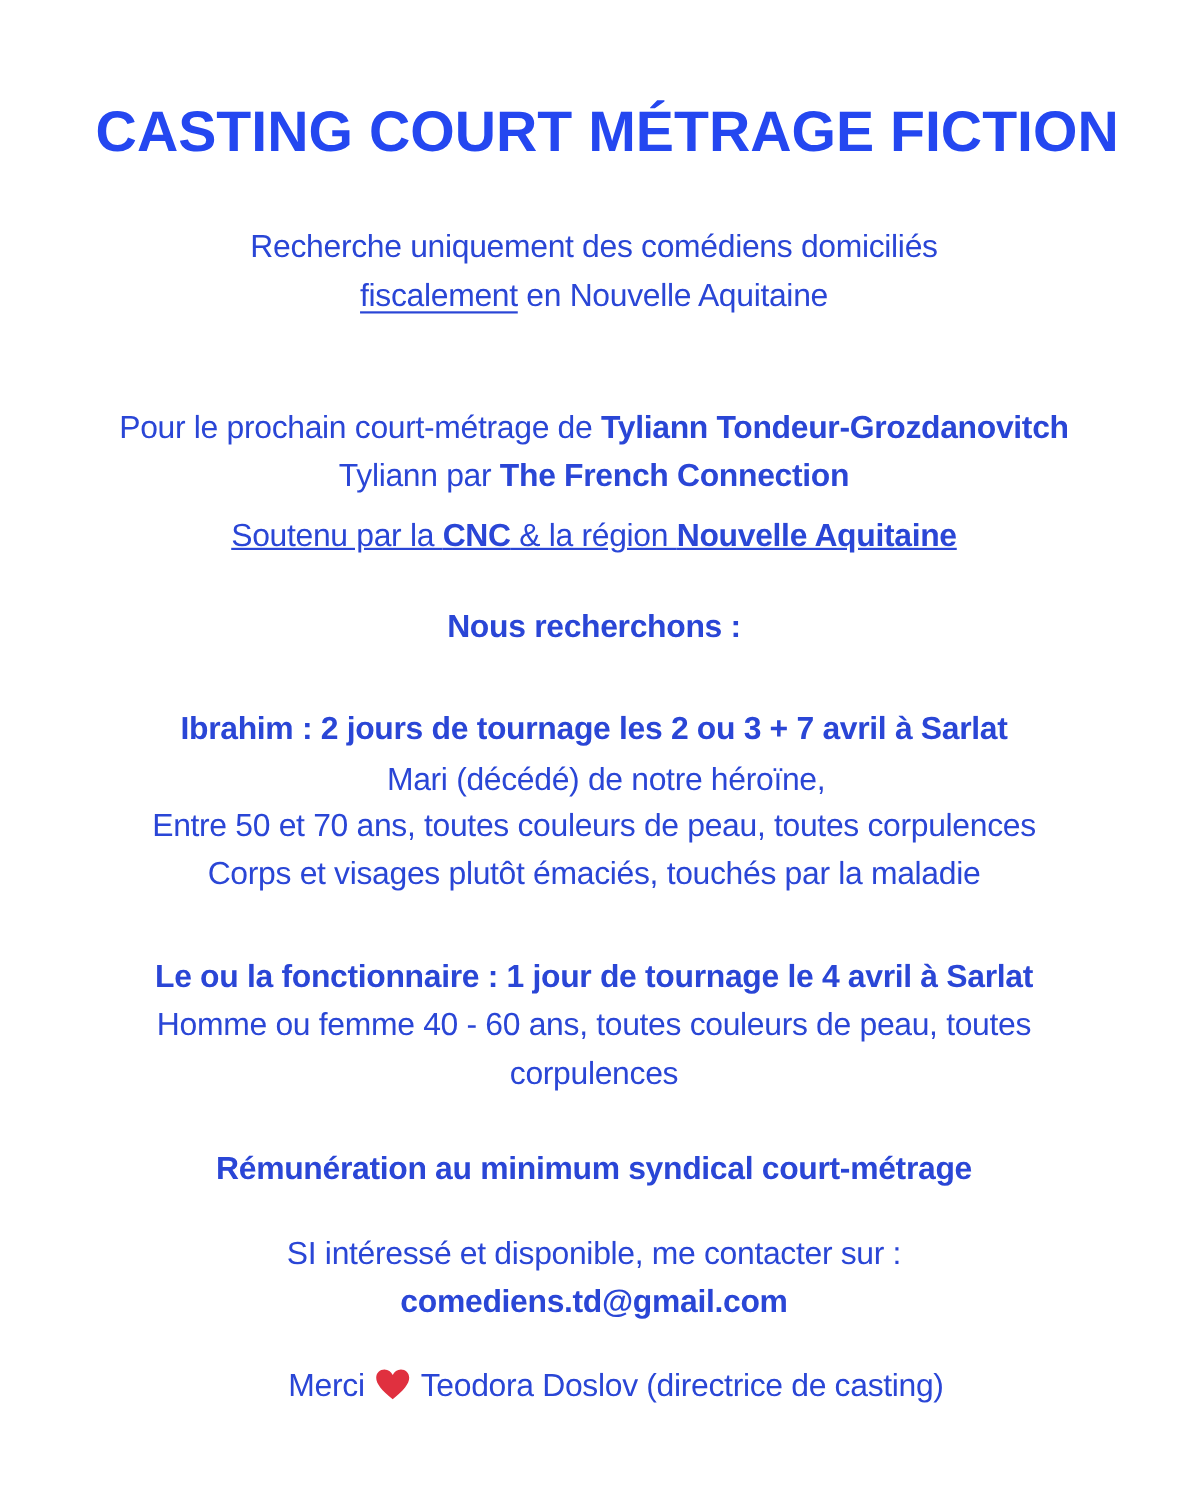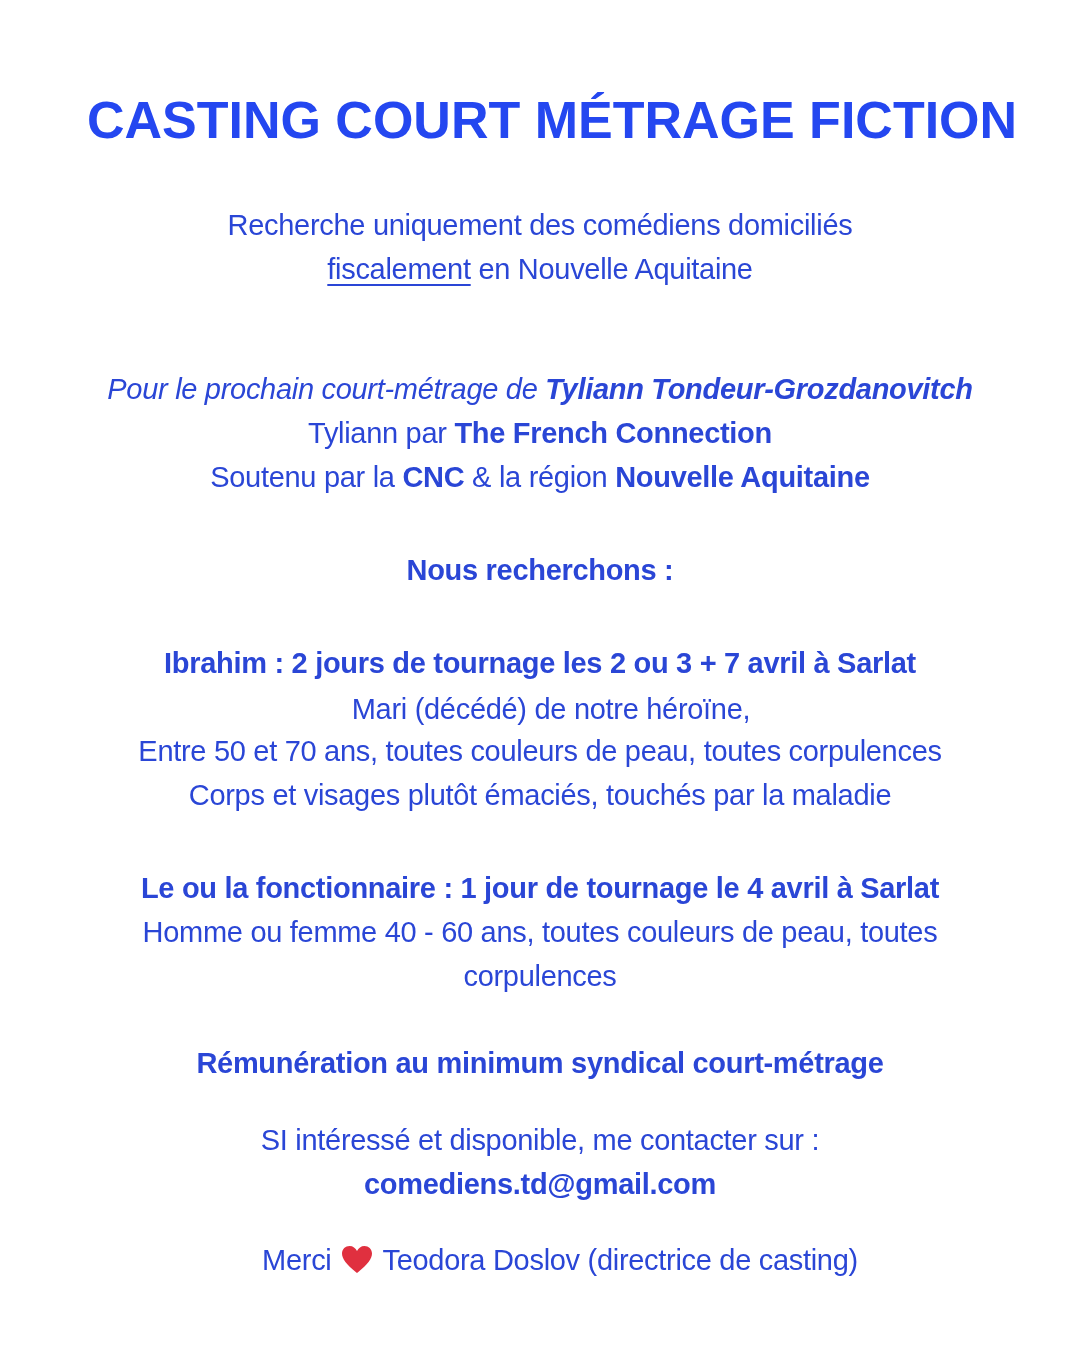--- a/index.html
+++ b/index.html
@@ -48,27 +48,27 @@
 
 <div>
 
   <div class="line title" style="top:88px;">CASTING COURT MÉTRAGE FICTION</div>
 
   <div class="line" style="top:205px;">Recherche uniquement des comédiens domiciliés</div>
   <div class="line" style="top:249px;">
     <span class="u">fiscalement</span><span> en Nouvelle Aquitaine</span>
   </div>
 
-  <div class="line" style="top:369px;font-style:italic;">
+  <div class="line" style="top:369px;">
     <span>Pour le prochain court-métrage de </span><b>Tyliann Tondeur-Grozdanovitch</b>
   </div>
   <div class="line" style="top:413px;">
     <span>Tyliann par </span><b>The French Connection</b>
   </div>
-  <div class="line" style="top:457px;">
+  <div class="line" style="top:467px;text-decoration:underline;">
     <span>Soutenu par la </span><b>CNC</b><span> &amp; la région </span><b>Nouvelle Aquitaine</b>
   </div>
 
   <div class="line b" style="top:550px;">Nous recherchons :</div>
 
   <div class="line b" style="top:643px;">Ibrahim : 2 jours de tournage les 2 ou 3 + 7 avril à Sarlat</div>
   <div class="line" style="top:689px;margin-left:11px;">Mari (décédé) de notre héroïne,</div>
   <div class="line" style="top:731px;">Entre 50 et 70 ans, toutes couleurs de peau, toutes corpulences</div>
   <div class="line" style="top:775px;">Corps et visages plutôt émaciés, touchés par la maladie</div>
 

